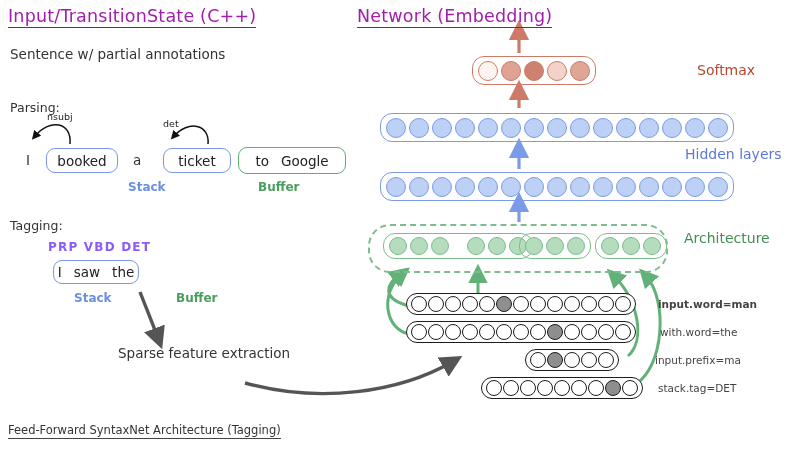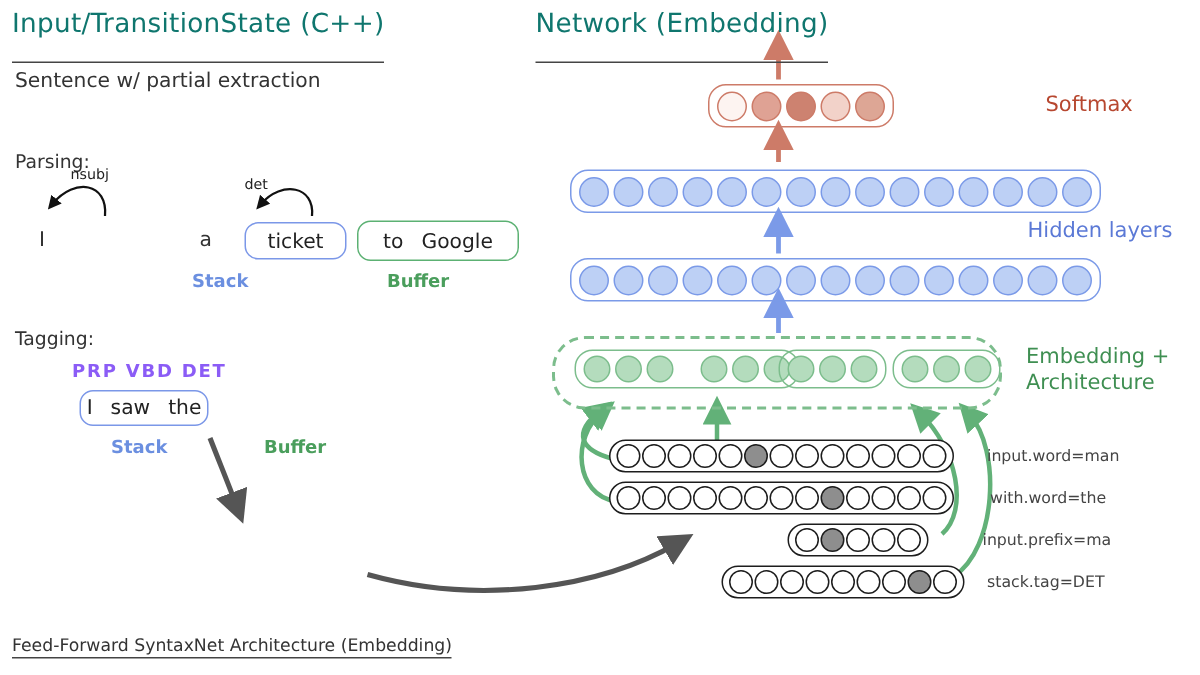--- a/index.html
+++ b/index.html
@@ -6,22 +6,22 @@
   body{
     width:800px;height:450px;background:#ffffff;
     font-family:"DejaVu Sans","Liberation Sans",sans-serif;
     color:#2b2b2b;overflow:hidden;position:relative;
   }
   #root{position:relative;width:800px;height:450px;}
   .abs{position:absolute;}
 
   
   .section-title{
-    font-size:17.5px;color:#0f766e;letter-spacing:.2px;
-    border-bottom:1.6px solid #444;padding-bottom:15px;white-space:nowrap;
+    font-size:17.5px;color:#a21caf;letter-spacing:.2px;
+    border-bottom:1.6px solid #444;padding-bottom:1px;white-space:nowrap;
   }
   .caption{
     font-size:11.5px;color:#333;border-bottom:1.2px solid #444;
     padding-bottom:1px;white-space:nowrap;
   }
   .plain{font-size:13.5px;color:#333;white-space:nowrap;}
   .italic-label{font-size:12.5px;color:#333;white-space:nowrap;}
   .mono-tags{font-size:12px;font-weight:bold;color:#8b5cf6;white-space:nowrap;letter-spacing:1.2px;}
   .arc-label{font-size:9.5px;color:#222;white-space:nowrap;}
   .sparse-txt{font-size:10.5px;color:#444;white-space:nowrap;}
@@ -108,29 +108,32 @@
 
     <path d="M 409,306 C 386,300 382,288 400,274" fill="none" stroke="#62b178" stroke-width="3" marker-end="url(#ahGreen)"></path>
     <path d="M 410,334 C 384,330 380,292 402,274" fill="none" stroke="#62b178" stroke-width="3" marker-end="url(#ahGreen)"></path>
     <path d="M 478,300 C 478,290 478,284 478,274" fill="none" stroke="#62b178" stroke-width="3" marker-end="url(#ahGreen)"></path>
     <path d="M 628,356 C 646,340 638,300 614,276" fill="none" stroke="#62b178" stroke-width="3" marker-end="url(#ahGreen)"></path>
     <path d="M 636,384 C 664,366 668,300 646,276" fill="none" stroke="#62b178" stroke-width="3" marker-end="url(#ahGreen)"></path>
   </svg>
 
   <div class="abs section-title" style="left:8px;top:6px;">Input/TransitionState (C++)</div>
 
-  <div class="abs plain" style="left:10px;top:46px;">Sentence w/ partial extraction</div>
+  <div class="abs plain" style="left:10px;top:46px;">Sentence w/ partial annotations</div>
 
   <div class="abs italic-label" style="left:10px;top:100px;">Parsing:</div>
 
   <div class="abs arc-label" style="left:47px;top:111px;">nsubj</div>
   <div class="abs arc-label" style="left:163px;top:118px;">det</div>
 
   <div class="abs plain" style="left:26px;top:152px;">I</div>
 
+  <div class="abs tokbox blue" style="left:46px;top:148px;width:72px;height:25px;">
+    <span class="w">booked</span>
+  </div>
 
   <div class="abs plain" style="left:133px;top:152px;">a</div>
 
   <div class="abs tokbox blue" style="left:163px;top:148px;width:68px;height:25px;">
     <span class="w">ticket</span>
   </div>
 
   <div class="abs tokbox green" style="left:238px;top:147px;width:108px;height:27px;">
     <span class="w">to</span>
     <span class="w">Google</span>
@@ -146,22 +149,23 @@
   <div class="abs tokbox blue" style="left:53px;top:260px;width:86px;height:24px;">
     <span class="w">I</span>
     <span class="w">saw</span>
     <span class="w">the</span>
   </div>
 
 
   <div class="abs blue-label" style="left:74px;top:291px;">Stack</div>
   <div class="abs green-label" style="left:176px;top:291px;">Buffer</div>
 
-
-  <div class="abs caption" style="left:8px;top:423px;">Feed-Forward SyntaxNet Architecture (Embedding)</div>
+  <div class="abs plain" style="left:118px;top:345px;">Sparse feature extraction</div>
+
+  <div class="abs caption" style="left:8px;top:423px;">Feed-Forward SyntaxNet Architecture (Tagging)</div>
 
   <div class="abs section-title" style="left:357px;top:6px;">Network (Embedding)</div>
 
   <div class="abs layer red" id="softmax-layer" style="left:472px;top:56px;height:29px;padding:0 5px;gap:3px;">
       <div class="node r0" style="width: 20px; height: 20px;"></div>
       <div class="node r1" style="width: 20px; height: 20px;"></div>
       <div class="node r2" style="width: 20px; height: 20px;"></div>
       <div class="node r3" style="width: 20px; height: 20px;"></div>
       <div class="node r4" style="width: 20px; height: 20px;"></div>
     </div>
@@ -219,21 +223,20 @@
       <div class="node green" style="width: 18px; height: 18px;"></div>
       <div class="node green" style="width: 18px; height: 18px;"></div>
     </div>
   <div class="abs layer green" id="embed-group-2" style="left:595px;top:233px;height:26px;padding:0 5px;gap:3px;">
       <div class="node green" style="width: 18px; height: 18px;"></div>
       <div class="node green" style="width: 18px; height: 18px;"></div>
       <div class="node green" style="width: 18px; height: 18px;"></div>
     </div>
 
   <div class="abs side-label side-green" style="left:684px;top:230px;">
-    <div>Embedding +</div>
     <div>Architecture</div>
   </div>
 
   <div class="abs layer black" id="sparse-row-0" style="left:406px;top:293px;height:22px;padding:0 4px;gap:1px;">
       <div class="node hollow" style="width: 16px; height: 16px;"></div>
       <div class="node hollow" style="width: 16px; height: 16px;"></div>
       <div class="node hollow" style="width: 16px; height: 16px;"></div>
       <div class="node hollow" style="width: 16px; height: 16px;"></div>
       <div class="node hollow" style="width: 16px; height: 16px;"></div>
       <div class="node fillgray" style="width: 16px; height: 16px;"></div>
@@ -272,18 +275,18 @@
       <div class="node hollow" style="width: 16px; height: 16px;"></div>
       <div class="node hollow" style="width: 16px; height: 16px;"></div>
       <div class="node hollow" style="width: 16px; height: 16px;"></div>
       <div class="node hollow" style="width: 16px; height: 16px;"></div>
       <div class="node hollow" style="width: 16px; height: 16px;"></div>
       <div class="node hollow" style="width: 16px; height: 16px;"></div>
       <div class="node fillgray" style="width: 16px; height: 16px;"></div>
       <div class="node hollow" style="width: 16px; height: 16px;"></div>
     </div>
 
-  <div class="abs sparse-txt" style="left:658px;top:298px;">input.word=man</div>
+  <div class="abs sparse-txt" style="left:658px;top:298px;font-weight:bold;">input.word=man</div>
   <div class="abs sparse-txt" style="left:660px;top:326px;">with.word=the</div>
   <div class="abs sparse-txt" style="left:655px;top:354px;">input.prefix=ma</div>
   <div class="abs sparse-txt" style="left:658px;top:382px;">stack.tag=DET</div>
 
 </div>
 
 </body></html>

